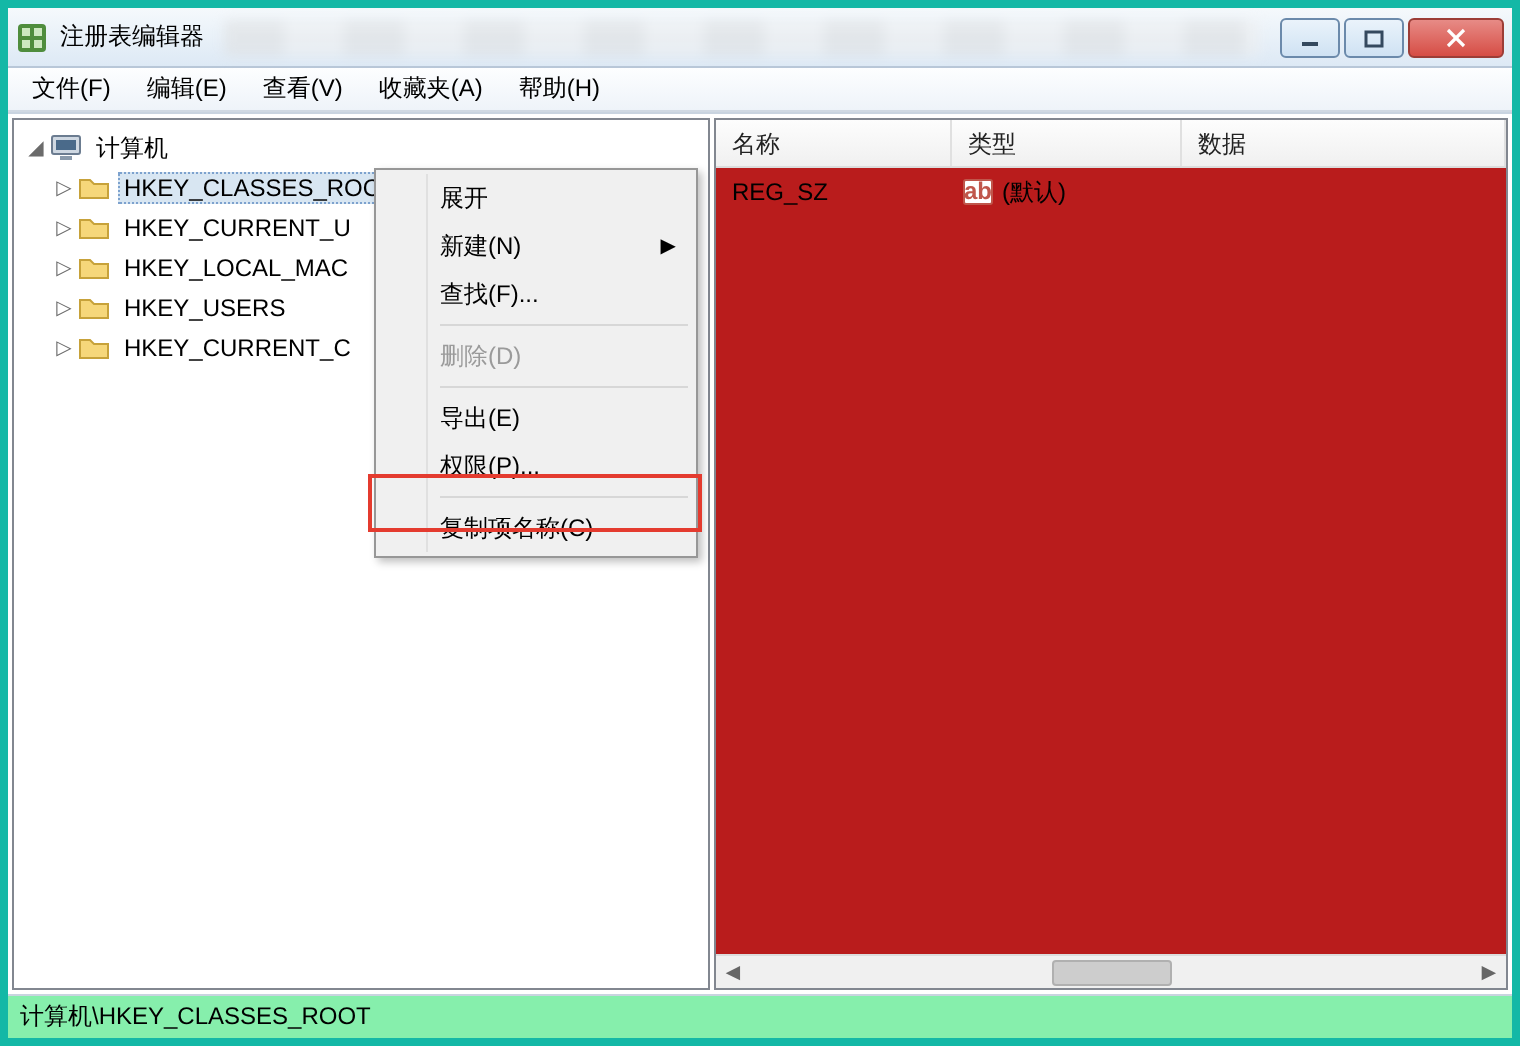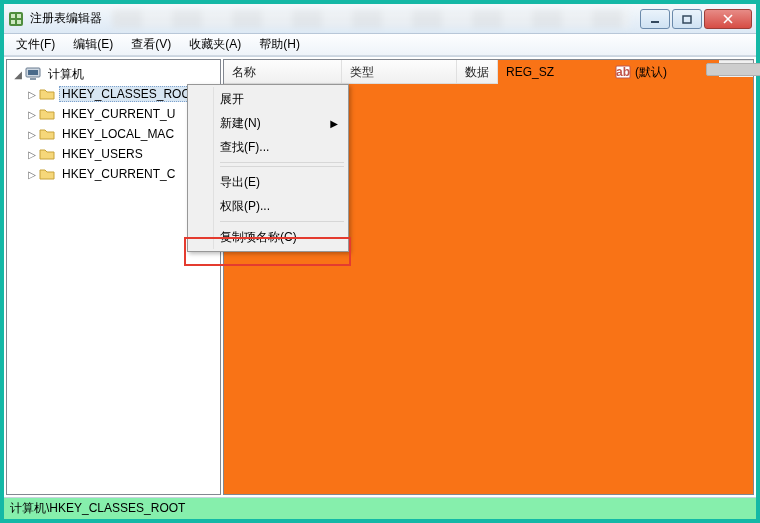--- a/index.html
+++ b/index.html
@@ -10,21 +10,21 @@
 .titlebar .title-text { flex: 0 0 auto; }
 .titlebar .blur-area { flex: 1; margin: 0 10px; height: 18px; background: repeating-linear-gradient(90deg, #ddd 0 30px, #eee 30px 60px); filter: blur(3px); border-radius: 2px; opacity: .5; }
 .win-controls { display: flex; gap: 2px; }
 .win-btn { width: 30px; height: 20px; border: 1px solid #6b8aab; border-radius: 3px; background: linear-gradient(to bottom, #eaf3fb, #cfe2f3); display: flex; align-items: center; justify-content: center; cursor: default; }
 .win-btn.close { background: linear-gradient(to bottom, #e78b86, #d64d45); border-color: #9c3d37; color: #fff; width: 48px; }
 .win-btn svg { display: block; }
 .menubar { height: 22px; background: linear-gradient(to bottom, #fdfeff, #eef3f9); border-bottom: 1px solid #d0d9e3; display: flex; align-items: center; padding: 0 4px; gap: 2px; }
 .menu-item { padding: 2px 8px; cursor: default; }
 .client { display: flex; height: calc(100% - 30px - 22px - 22px); border-top: 1px solid #c9d4e0; }
 .left-pane { width: 349px; border: 1px solid #828790; margin: 2px 1px 2px 2px; overflow: hidden; position: relative; background: #fff; }
-.right-pane { flex: 1; border: 1px solid #828790; margin: 2px 2px 2px 1px; background: #f97316; display: flex; flex-direction: row; }
+.right-pane { flex: 1; border: 1px solid #828790; margin: 2px 2px 2px 1px; background: #b91c1c; display: flex; flex-direction: column; }
 .tree { padding: 4px 2px; }
 .tree-row { display: flex; align-items: center; height: 20px; padding-left: 2px; cursor: default; white-space: nowrap; }
 .tree-row .expander { width: 14px; text-align: center; color: #6b6b6b; font-size: 10px; }
 .tree-row .folder-icon { width: 16px; height: 14px; margin-right: 4px; }
 .tree-row .computer-icon { width: 16px; height: 14px; margin-right: 4px; }
 .tree-row .label { padding: 1px 3px; }
 .tree-row.selected .label { background: #d8e6f2; border: 1px dotted #7da2ce; padding: 0 2px; }
 .tree-children { margin-left: 14px; }
 .list-header { display: flex; height: 24px; border-bottom: 1px solid #dcdcdc; background: linear-gradient(to bottom, #fdfdfd, #f0f0f0); }
 .list-header .col { padding: 4px 8px; border-right: 1px solid #e0e0e0; color: #222; }
@@ -183,20 +183,23 @@
         <span>展开</span>
       </div>
     <div class="cm-item">
         <span>新建(N)</span>
         <span class="submenu-arrow">▶</span>
       </div>
     <div class="cm-item">
         <span>查找(F)...</span>
       </div>
     <div class="cm-sep"></div>
+    <div class="cm-item disabled">
+        <span>删除(D)</span>
+      </div>
     <div class="cm-sep"></div>
     <div class="cm-item">
         <span>导出(E)</span>
       </div>
     <div class="cm-item" id="cm-perm">
         <span>权限(P)...</span>
       </div>
     <div class="cm-sep"></div>
     <div class="cm-item">
         <span>复制项名称(C)</span>

